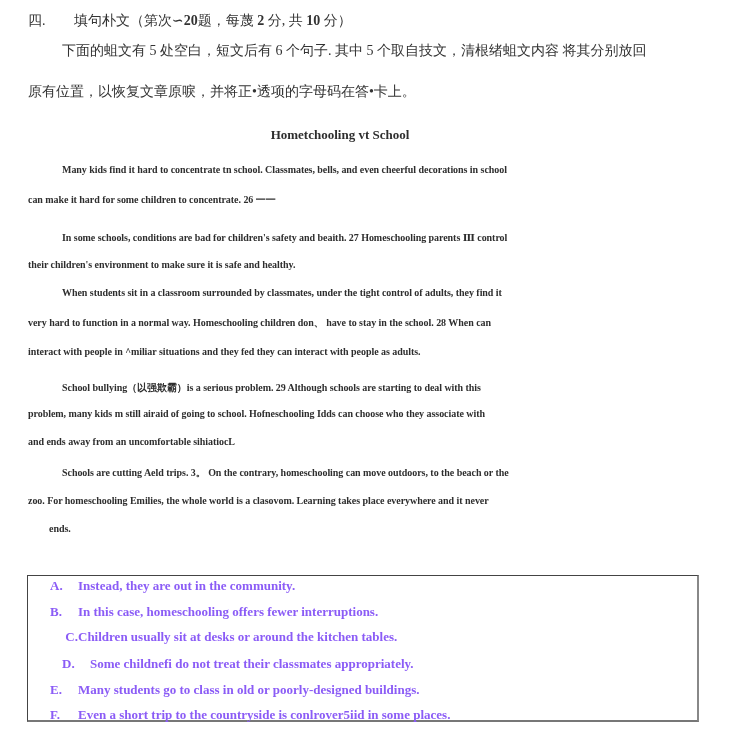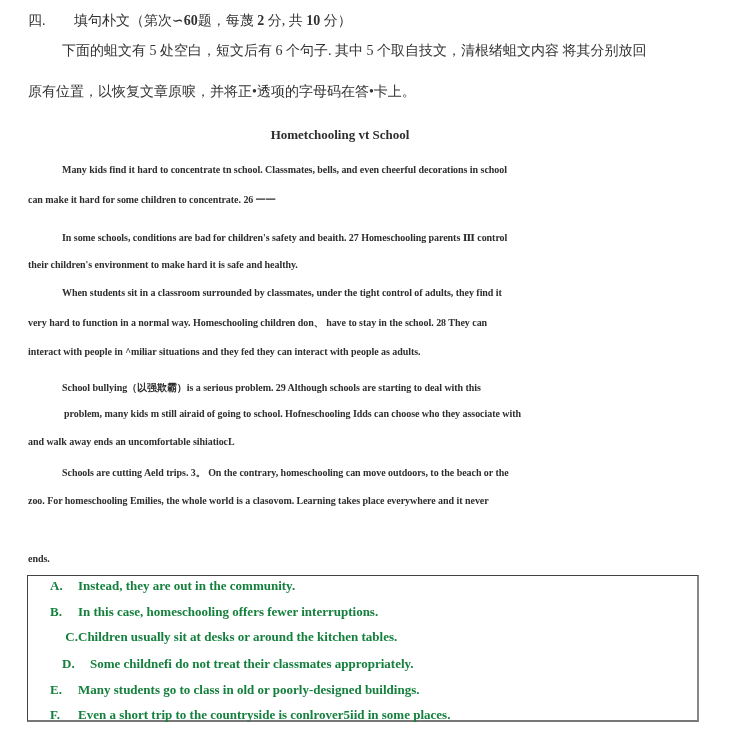--- a/index.html
+++ b/index.html
@@ -67,75 +67,75 @@
       border: 1px solid #444;
       border-right: 2px solid #888;
       border-bottom: 2px solid #777;
       box-sizing: border-box;
     }
     .opt {
       position: absolute;
       left: 50px;
       font-size: 13px;
       font-weight: bold;
-      color: #15803d;
+      color: #8b5cf6;
       white-space: nowrap;
     }
     .opt .letter {
       display: inline-block;
       width: 28px;
     }
   </style>
 </head>
 <body>
 
 <div class="heading-line">
-  <span class="num">四.</span><span>填句朴文（第次</span><b>∽60</b><span>题，每蔑</span> <b>2</b> <span>分, 共</span> <b>10</b> <span>分）</span>
+  <span class="num">四.</span><span>填句朴文（第次</span><b>∽20</b><span>题，每蔑</span> <b>2</b> <span>分, 共</span> <b>10</b> <span>分）</span>
 </div>
 
 <div class="instr" style="top:42px; left:62px;">下面的蛆文有 5 处空白，短文后有 6 个句子. 其中 5 个取自技文，清根绪蛆文内容  将其分别放回</div>
 <div class="instr" style="top:71px;margin-top:12px;">原有位置，以恢复文章原唳，并将正•透项的字母码在答•卡上。</div>
 
 <div class="title">Hometchooling vt School</div>
 
 <div class="line indent" style="top:164px;">Many kids find it hard to concentrate tn school. Classmates, bells, and even cheerful decorations in school</div>
 
 <div class="line" style="top:193px;">
   <span>can make it hard for some children to concentrate. </span><span class="u">26 一一</span>
 </div>
 
 <div class="line indent" style="top:232px;">
   <span>In some schools, conditions are bad for children's safety and beaith. </span><span class="u">27 </span><span>Homeschooling parents Ⅲ  control</span>
 </div>
 
-<div class="line" style="top:259px;">their children's environment to make hard it is safe and healthy.</div>
+<div class="line" style="top:259px;">their children's environment to make sure it is safe and healthy.</div>
 
 <div class="line indent" style="top:287px;">When students sit in a classroom surrounded by classmates, under the tight control of adults, they find it</div>
 
 <div class="line" style="top:316px;">
-  <span>very hard to function in a normal way. Homeschooling children don、 have to stay in the school. </span><span class="u">28</span><span> They can</span>
+  <span>very hard to function in a normal way. Homeschooling children don、 have to stay in the school. </span><span class="u">28</span><span> When can</span>
 </div>
 
 <div class="line" style="top:346px;">interact with people in ^miliar situations and they fed they can interact with people as adults.</div>
 
 <div class="line indent" style="top:381px;text-align:right;">
   <span>School bullying（以强欺霸）is a serious problem. </span><span class="u">29</span><span> Although schools are starting to deal with this</span>
 </div>
 
-<div class="line" style="top:408px;margin-left:36px;">problem, many kids m still airaid of going to school. Hofneschooling Idds can choose who they associate with</div>
+<div class="line" style="top:408px;">problem, many kids m still airaid of going to school. Hofneschooling Idds can choose who they associate with</div>
 
-<div class="line" style="top:436px;">and walk away ends an uncomfortable sihiatiocL</div>
+<div class="line" style="top:436px;">and ends away from an uncomfortable sihiatiocL</div>
 
 <div class="line indent" style="top:466px;">
   <span>Schools are cutting Aeld trips. </span><span class="u">3。 </span><span> On the contrary, homeschooling can move outdoors, to the beach or the</span>
 </div>
 
 <div class="line" style="top:495px;">zoo. For homeschooling Emilies, the whole world is a clasovom. Learning takes place everywhere and it never</div>
 
-<div class="line" style="top:553px;">ends.</div>
+<div class="line" style="top:523px;margin-left:21px;">ends.</div>
 
 <div class="box"></div>
 
 <div class="opt" style="top:578px;">
   <span class="letter">A.</span><span>Instead, they are out in the community.</span>
 </div>
 <div class="opt" style="top:604px;">
   <span class="letter">B.</span><span>In this case, homeschooling offers fewer interruptions.</span>
 </div>
 <div class="opt" style="top:629px;text-align:right;">

